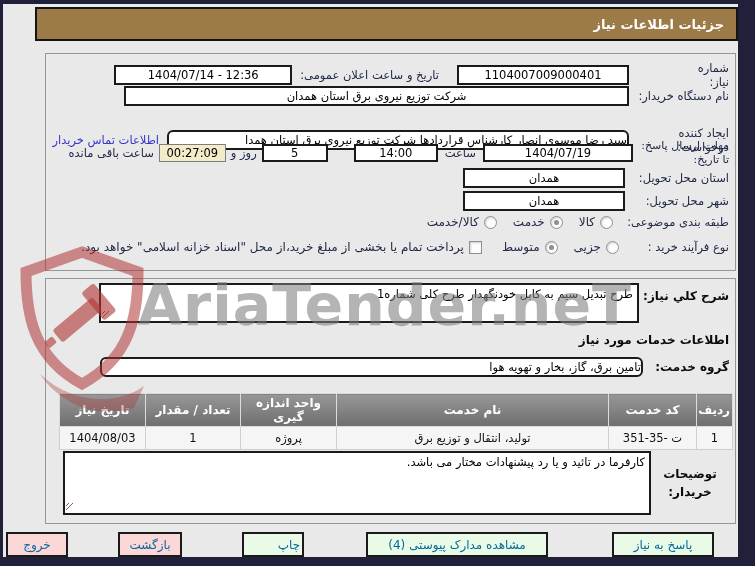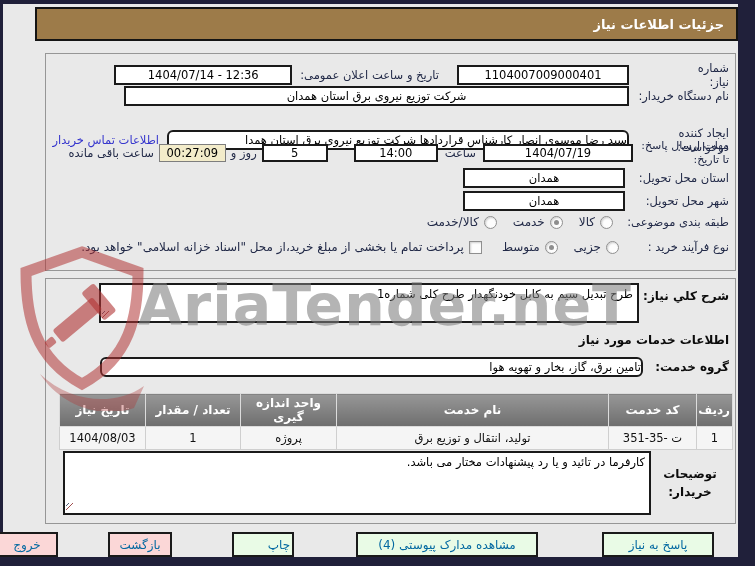--- a/index.html
+++ b/index.html
@@ -221,21 +221,21 @@
         <span>کارفرما در تائید و یا رد پیشنهادات مختار می باشد.</span>
         <svg class="grip" width="9" height="9">
           <line x1="0" y1="3" x2="3" y2="0" stroke="#55607a" stroke-width="1"></line>
           <line x1="0" y1="7" x2="7" y2="0" stroke="#a05050" stroke-width="1"></line>
         </svg>
       </div>
     </div>
   </div>
 
   <div class="btnrow">
-    <div class="btn green" style="width:112px;">پاسخ به نیاز</div>
+    <div class="btn green" style="width:102px;">پاسخ به نیاز</div>
     <div class="btn green" style="width:182px; margin-right:28px;">مشاهده مدارک پیوستی (4)</div>
     <div class="btn green" style="width:62px; margin-right:26px;padding-left:32px;">چاپ</div>
     <div class="btn pink" style="width:64px; margin-right:24px;">بازگشت</div>
     <div class="btn pink" style="width:62px; margin-right:14px;">خروج</div>
   </div>
 
 </div>
 
 <svg class="wm" style="left:12px; top:246px;" width="150" height="165" viewBox="0 0 150 165">
   <path d="M70 6 L126 26 C126 70 118 112 70 138 C22 112 14 70 14 26 Z" fill="none" stroke="rgba(176,52,52,.55)" stroke-width="11"></path>

